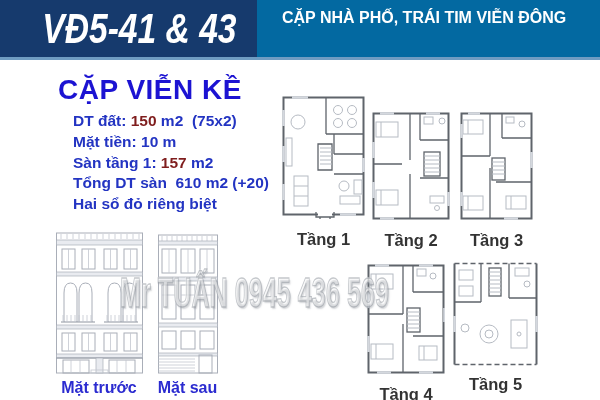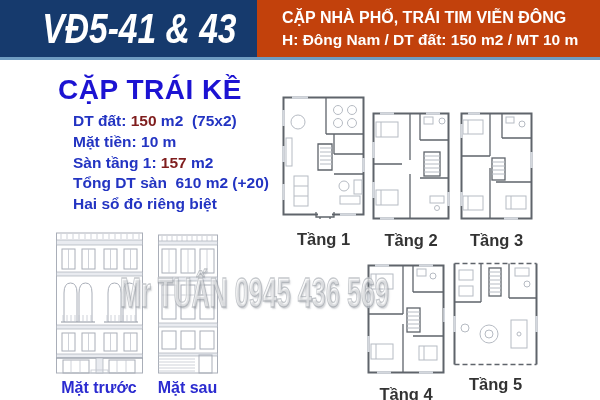--- a/index.html
+++ b/index.html
@@ -11,21 +11,21 @@
   .hdr{position:absolute;left:0;top:0;width:600px;height:57px;}
   .hdr-badge{
     position:absolute;left:0;top:0;width:279px;height:57px;background:#163a6d;
     display:flex;align-items:center;justify-content:center;
   }
   .hdr-badge span{
     color:#ffffff;font-size:42px;font-weight:bold;font-style:italic;
     transform:scaleX(.80);white-space:nowrap;letter-spacing:0px;
   }
   .hdr-bar{
-    position:absolute;left:257px;top:0;width:343px;height:57px;background:#c2410c;
+    position:absolute;left:257px;top:0;width:343px;height:57px;background:#0369a1;
     color:#fff;padding-left:25px;box-sizing:border-box;
   }
   .hdr-bar .l1{font-size:16px;font-weight:bold;margin-top:9px;white-space:nowrap;}
   .hdr-bar .l2{font-size:15.5px;font-weight:bold;margin-top:4px;white-space:nowrap;}
   .hdr-edge{position:absolute;left:0;top:57px;width:600px;height:3px;background:#6f9cc2;}
 
   
   .sec-title{
     position:absolute;left:58px;top:74px;font-size:28px;font-weight:bold;
     color:#1c13d2;letter-spacing:.5px;white-space:nowrap;
@@ -66,26 +66,25 @@
 </style>
 </head>
 <body>
 
 <div class="hdr">
   <div class="hdr-badge">
     <span>VĐ5-41 &amp; 43</span>
   </div>
   <div class="hdr-bar">
     <div class="l1">CẶP NHÀ PHỐ, TRÁI TIM VIỄN ĐÔNG</div>
-    <div class="l2">H: Đông Nam / DT đất: 150 m2 / MT 10 m</div>
   </div>
   <div class="hdr-edge"></div>
 </div>
 
-<div class="sec-title">CẶP TRÁI KỀ</div>
+<div class="sec-title">CẶP VIỄN KỀ</div>
 
 <div class="specs">
   <div class="spec-row"><span>DT đất: </span><span class="red">150</span><span> m2  (75x2)</span></div>
   <div class="spec-row"><span>Mặt tiền: 10 m</span><span class="red"></span><span></span></div>
   <div class="spec-row"><span>Sàn tầng 1: </span><span class="red">157</span><span> m2</span></div>
   <div class="spec-row"><span>Tổng DT sàn  610 m2 (+20)</span><span class="red"></span><span></span></div>
   <div class="spec-row"><span>Hai sổ đỏ riêng biệt</span><span class="red"></span><span></span></div>
 </div>
 
 <div class="fig" style="left:54px;top:227px;width:90px;">

